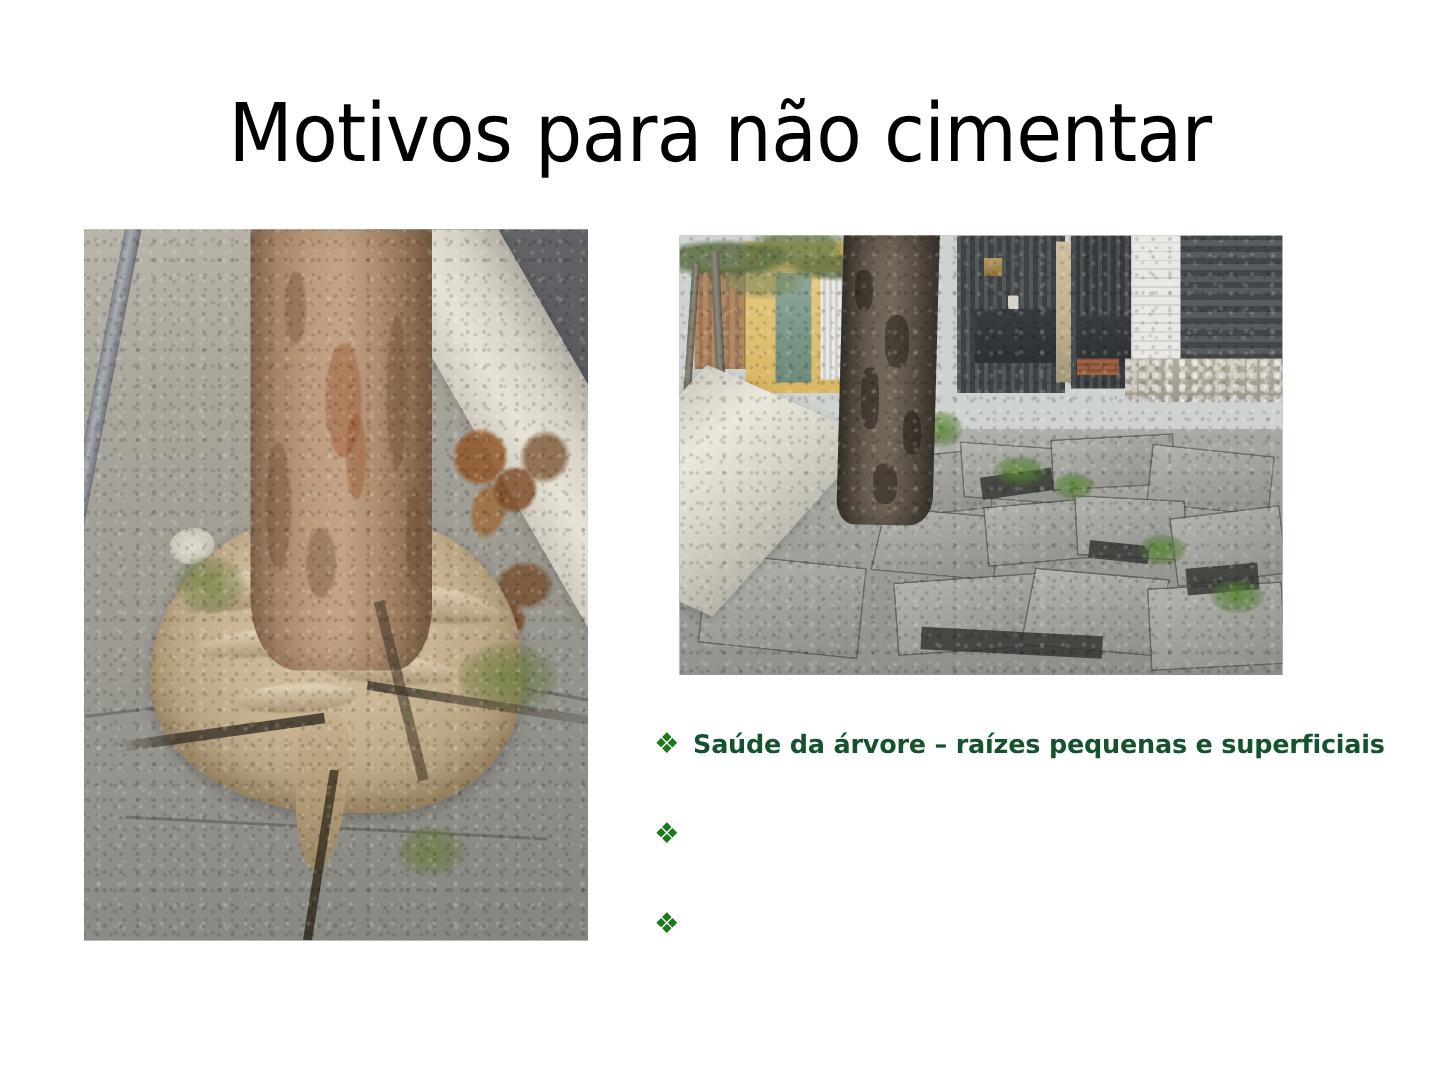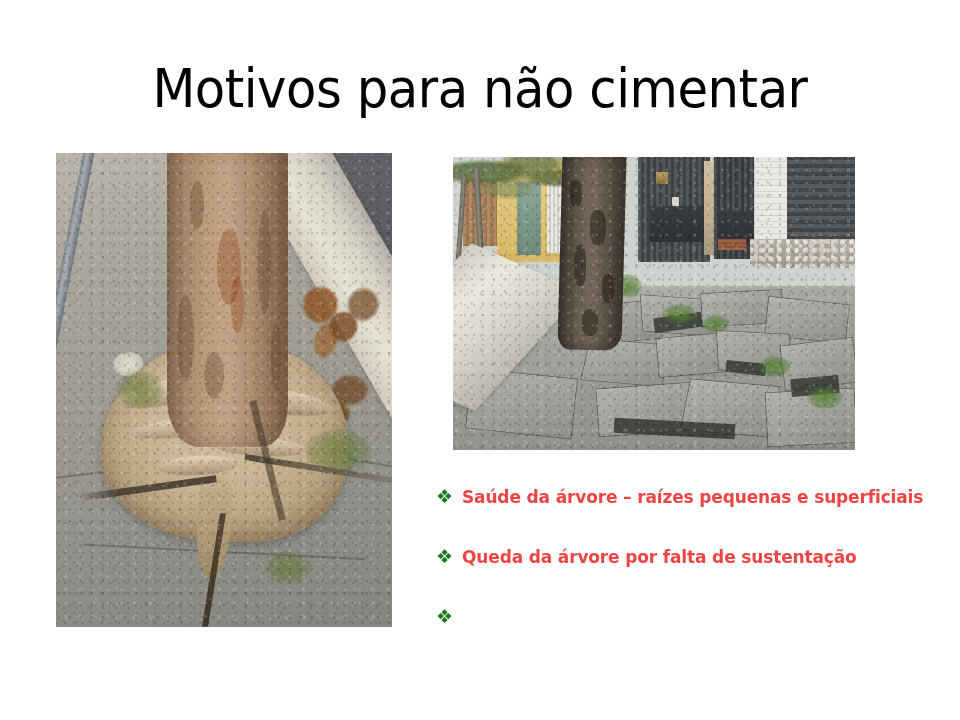--- a/index.html
+++ b/index.html
@@ -383,21 +383,21 @@
     width: 26px;
     font-family: "DejaVu Sans", sans-serif;
     font-size: 19px;
     line-height: 1;
     color: #1a7a1a;
   }
   .bullet-text {
     font-family: "DejaVu Sans", "Liberation Sans", sans-serif;
     font-size: 17px;
     font-weight: 700;
-    color: #ef4444;
+    color: #14532d;
     letter-spacing: -0.15px;
     white-space: nowrap;
   }
 </style>
 </head>
 <body>
 
 <div id="slide">
 
   <div id="slide-title">Motivos para não cimentar</div>
@@ -515,21 +515,20 @@
 
   <div id="bullets">
 
     <div class="bullet-row">
       <span class="bullet-marker">❖</span>
       <span class="bullet-text">Saúde da árvore – raízes pequenas e superficiais</span>
     </div>
 
     <div class="bullet-row">
       <span class="bullet-marker">❖</span>
-      <span class="bullet-text">Queda da árvore por falta de sustentação</span>
     </div>
 
     <div class="bullet-row">
       <span class="bullet-marker">❖</span>
     </div>
 
   </div>
 
 </div>
 

